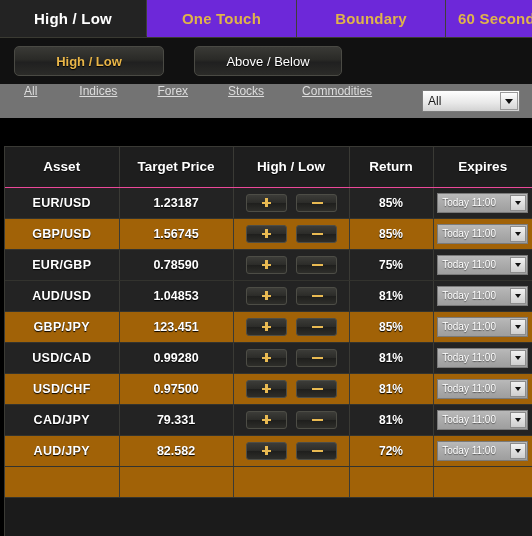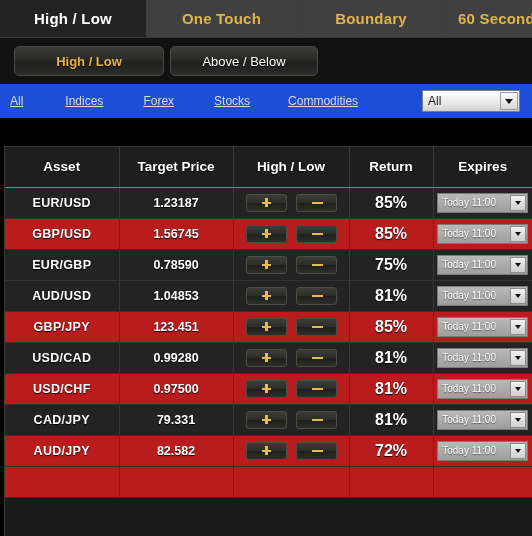--- a/index.html
+++ b/index.html
@@ -24,21 +24,21 @@
     border-bottom: 1px solid #3a3a32;
   }
   .tab {
     display: flex;
     align-items: center;
     justify-content: center;
     font-size: 15px;
     font-weight: bold;
     letter-spacing: .2px;
     color: #e0b44a;
-    background: #404040;
+    background: #6d28d9;
     border-right: 1px solid #3f3f38;
     white-space: nowrap;
     overflow: hidden;
   }
   .tab.w1 { width: 147px; background: #222222; }
   .tab.w2 { width: 150px; }
   .tab.w3 { width: 149px; }
   .tab.w4 { width: 86px; justify-content: flex-start; padding-left: 12px;
             border-right: none; }
   .tab.active {
@@ -63,29 +63,29 @@
     color: #ffffff;
     font-size: 13px;
     font-weight: bold;
     display: flex;
     align-items: center;
     justify-content: center;
     cursor: pointer;
     text-shadow: 0 1px 1px #000;
   }
   .tglbtn.gold { color: #e8b548; width: 150px; }
-  .tglbtn.plain { width: 148px; margin-left: 6px; font-weight: normal; }
+  .tglbtn.plain { width: 148px; margin-left: 30px; font-weight: normal; }
 
   
   .filterrow {
     height: 34px;
     display: flex;
-    align-items: center;
-    background: #1d4ed8;
-    padding-left: 10px;
+    align-items: flex-start;
+    background: #737373;
+    padding-left: 24px;
     position: relative;
   }
   .flink {
     color: #dcdcdc;
     font-size: 12px;
     text-decoration: underline;
     cursor: pointer;
     margin-right: 40px;
     white-space: nowrap;
   }
@@ -148,24 +148,24 @@
     text-shadow: 0 1px 1px #000;
   }
   .c-asset  { width: 114px; }
   .c-price  { width: 114px; }
   .c-hl     { width: 116px; }
   .c-return { width: 84px; }
   .c-exp    { width: 99px; border-right: none; }
 
   tbody tr { height: 31px; padding-left: 40px; }
   tbody tr.odd  { background: #232323; }
-  tbody tr.even { background: #b91c1c; }
+  tbody tr.even { background: #a16207; }
   tbody td { font-size: 12.5px; font-weight: bold; text-shadow: 0 1px 1px #000; }
   td.asset { letter-spacing: .3px; }
-  td.ret   { font-size: 16px; }
+  td.ret   { font-size: 12px; }
 
   .hlcell { padding: 0; }
   .hlinner { display: flex; justify-content: center; gap: 9px; }
   .pmbtn {
     width: 41px; height: 18px;
     border-radius: 3px;
     border: 1px solid #4d4d46;
     background: linear-gradient(to bottom, #3c3c38 0%, #2c2c29 48%, #1f1f1d 52%, #2e2e2a 100%);
     display: flex; align-items: center; justify-content: center;
     cursor: pointer;

